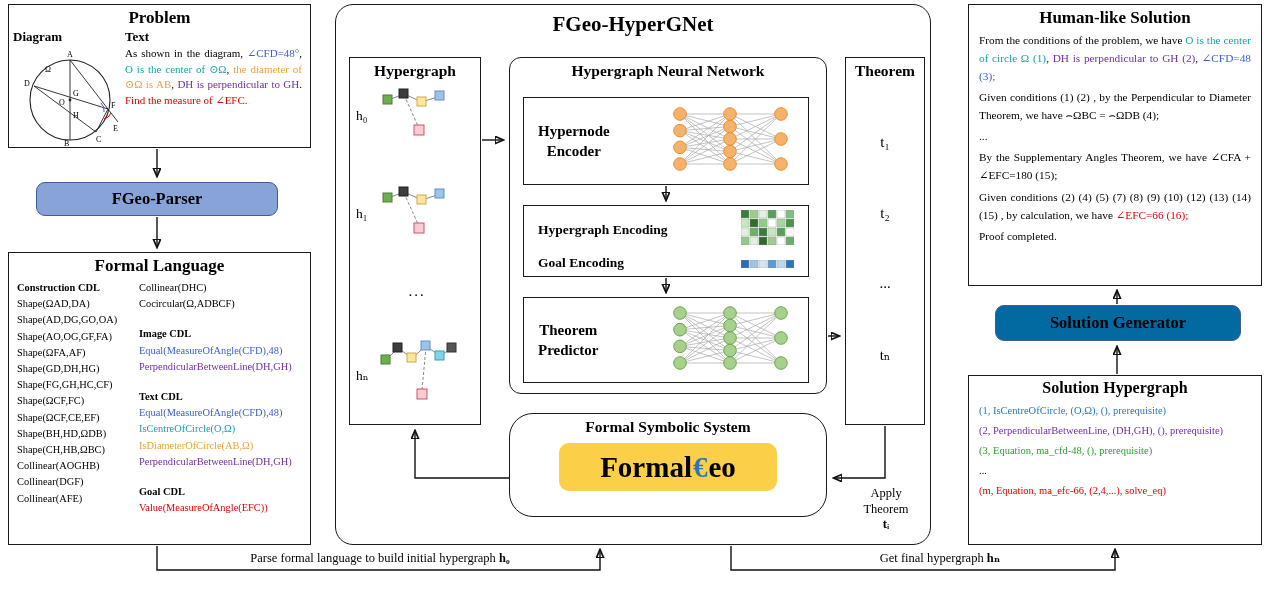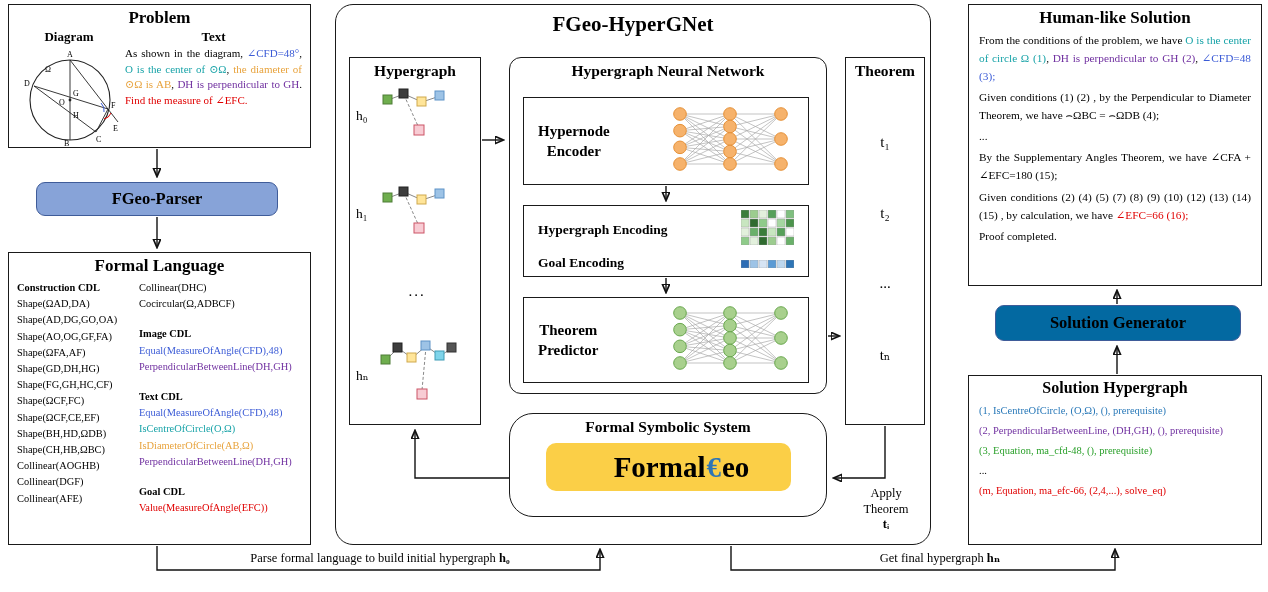--- a/index.html
+++ b/index.html
@@ -7,21 +7,21 @@
           font-family:"Liberation Serif","DejaVu Serif","DejaVu Sans",serif;overflow:hidden;}
   .box{position:absolute;border:1.5px solid #1a1a1a;background:#fff;box-sizing:border-box;}
   .box-title{font-weight:bold;font-size:17px;text-align:center;margin-top:3px;}
   .panel-title{font-weight:bold;font-size:15.5px;text-align:center;margin-top:4px;}
 
   
   .problem{left:8px;top:4px;width:303px;height:144px;}
   .problem-cols{display:flex;padding:0 4px;}
   .diagram-col{width:112px;}
   .text-col{flex:1;padding-right:4px;}
-  .col-label{font-weight:bold;font-size:13px;text-align:center;margin:1px 0 1px 0;}
+  .col-label{font-weight:bold;font-size:13px;margin:1px 0 1px 0;}
   .problem-text{font-size:11px;line-height:1.42;text-align:justify;}
   .geometry svg{display:block;margin:0 auto;}
   .geometry line{stroke:#222;stroke-width:0.9;}
   .geometry text{font-size:8px;font-family:"Liberation Serif","DejaVu Serif",serif;}
 
   .btn{position:absolute;display:flex;align-items:center;justify-content:center;
        font-weight:bold;font-size:16.5px;border:1.5px solid #3f5c99;border-radius:9px;
        background:#87a3d8;box-sizing:border-box;}
   .parser{left:36px;top:182px;width:242px;height:34px;}
   .generator{left:995px;top:305px;width:246px;height:36px;}
@@ -375,21 +375,21 @@
     <div class="t-items">
         <div class="t-item">t₁</div>
         <div class="t-item">t₂</div>
         <div class="t-item">...</div>
         <div class="t-item">tₙ</div>
       </div>
   </div>
 
   <div class="box fss">
     <div class="panel-title">Formal Symbolic System</div>
-    <div class="badge" style="background: rgb(251, 207, 71); padding-left: 27px;">
+    <div class="badge" style="background: rgb(251, 207, 71);">
       <span>Formal</span>
         <span class="logo-g" style="color: rgb(46, 117, 182);">€</span>
         <span>eo</span>
     </div>
   </div>
 
   <div class="box human">
     <div class="box-title">Human-like Solution</div>
     <div class="human-text">
         <div class="sol-para"><span>From the conditions of the problem, we have </span><span style="color: rgb(24, 163, 168);">O is the center of circle Ω (1)</span><span>, </span><span style="color: rgb(112, 48, 160);">DH is perpendicular to GH (2)</span><span>, </span><span style="color: rgb(59, 91, 214);">∠CFD=48 (3);</span></div>

